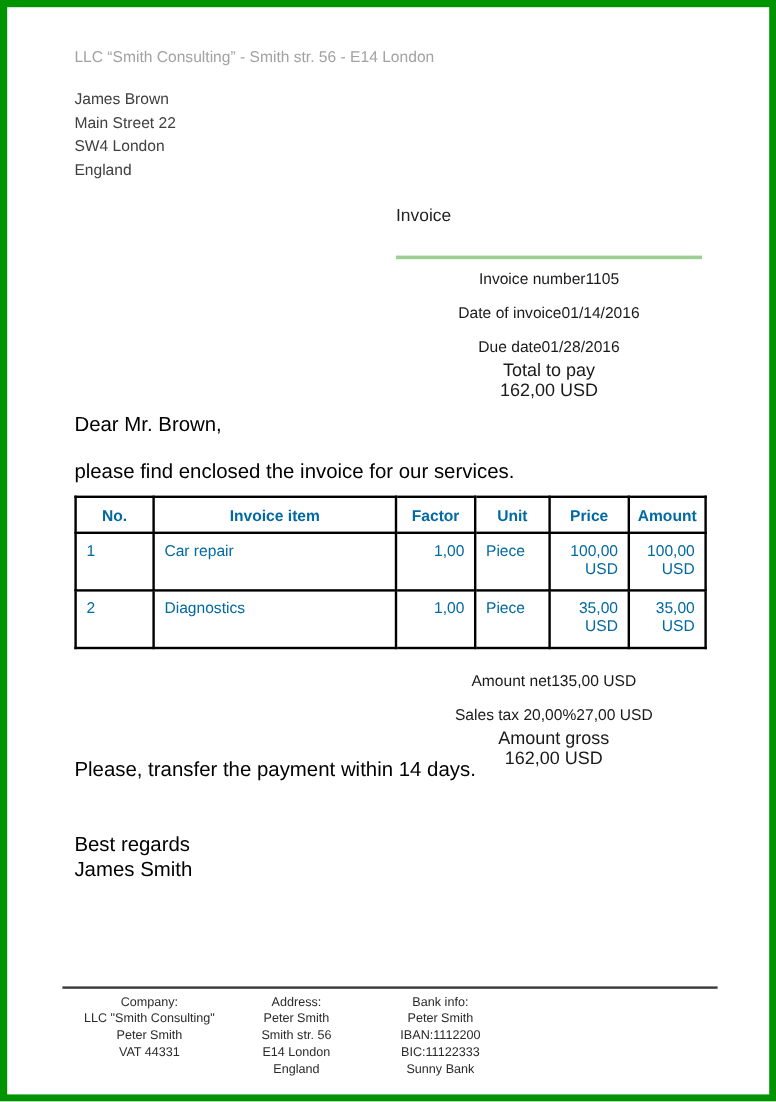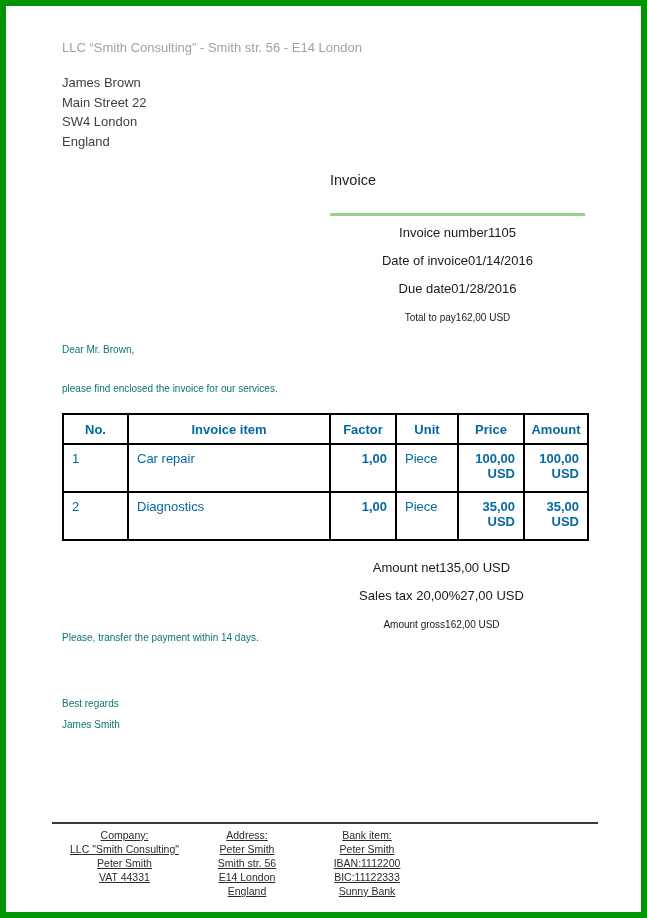--- a/index.html
+++ b/index.html
@@ -45,28 +45,29 @@
   .inv-rows { padding-top: 2px; }
   .inv-row {
     display: flex;
     justify-content: center;
     align-items: center;
     height: 28px;
     font-size: 13px;
   }
   .inv-row.big {
     height: 30px;
-    font-size: 10px;
+    font-size: 15px;
+    flex-direction: column;
   }
 
   .bodytext {
     position: absolute;
     left: 56px;
-    font-size: 10px;
-    color: #0f766e;
+    font-size: 17px;
+    color: #000000;
   }
   .salutation { top: 338px; }
   .intro      { top: 377px; }
   .paynote    { top: 626px; }
   .closing    { top: 688px; line-height: 20.5px; }
 
   table.items {
     position: absolute;
     left: 56px; top: 407px;
     width: 525px;
@@ -83,44 +84,43 @@
     font-weight: bold;
     text-align: center;
     padding: 2px 6px;
   }
   table.items td {
     height: 48px;
     vertical-align: top;
     padding: 6px 8px;
   }
   td.al { text-align: left; }
-  td.ar { text-align: right; font-weight: bold; }
+  td.ar { text-align: right; }
 
   .totals {
     position: absolute;
-    left: 308px; top: 547px;
+    left: 328px; top: 547px;
     width: 255px;
   }
 
   .footer-rule {
     position: absolute;
     left: 46px; top: 816px;
     width: 546px; height: 2px;
     background: #3a3a3a;
   }
   .footer {
     position: absolute;
     left: 56px; top: 822px;
     width: 500px;
     display: flex;
     font-size: 10.5px;
     line-height: 14px;
     color: #2b2b2b;
     text-align: center;
-    text-decoration: underline;
   }
   .fcol0 { width: 125px; }
   .fcol1 { width: 120px; }
   .fcol2 { width: 135px; }
   .fcol3 { width: 120px; }
 </style>
 </head>
 <body>
 
 <div class="page">
@@ -230,21 +230,21 @@
       <div>VAT 44331</div>
     </div>
     <div class="fcol1">
       <div>Address:</div>
       <div>Peter Smith</div>
       <div>Smith str. 56</div>
       <div>E14 London</div>
       <div>England</div>
     </div>
     <div class="fcol3">
-      <div>Bank item:</div>
+      <div>Bank info:</div>
       <div>Peter Smith</div>
       <div>IBAN:1112200</div>
       <div>BIC:11122333</div>
       <div>Sunny Bank</div>
     </div>
   </div>
 
 </div>
 
 </body></html>

